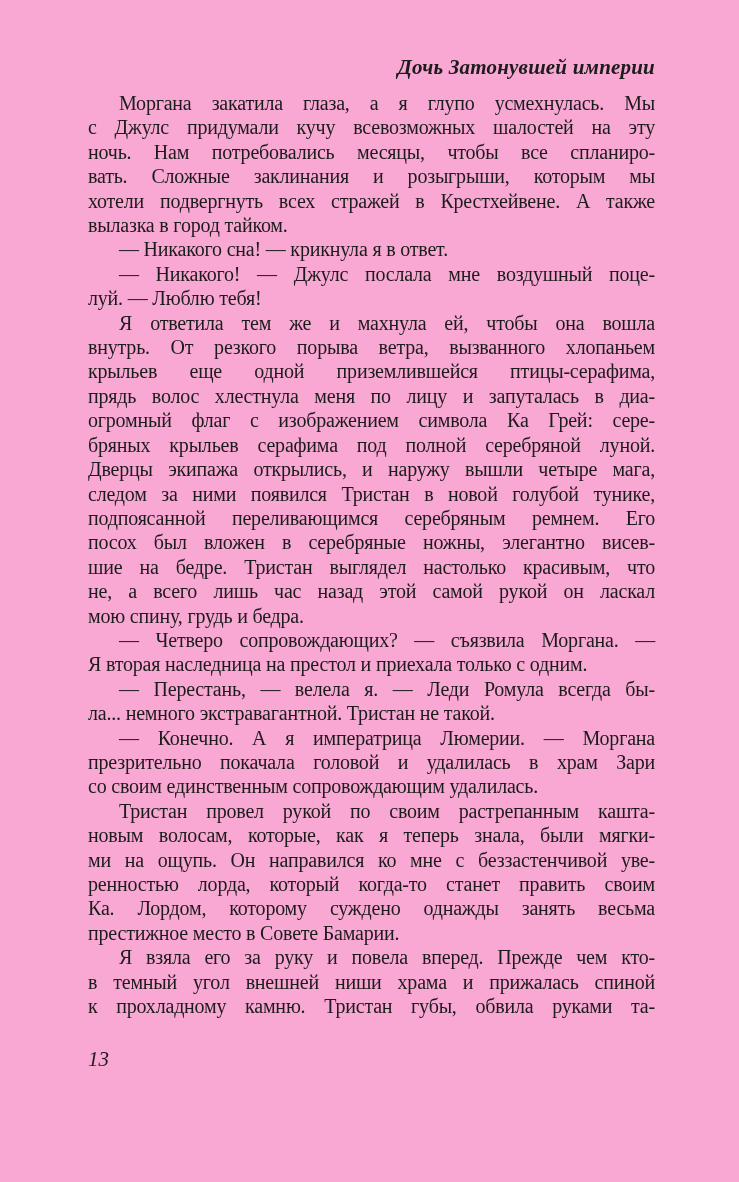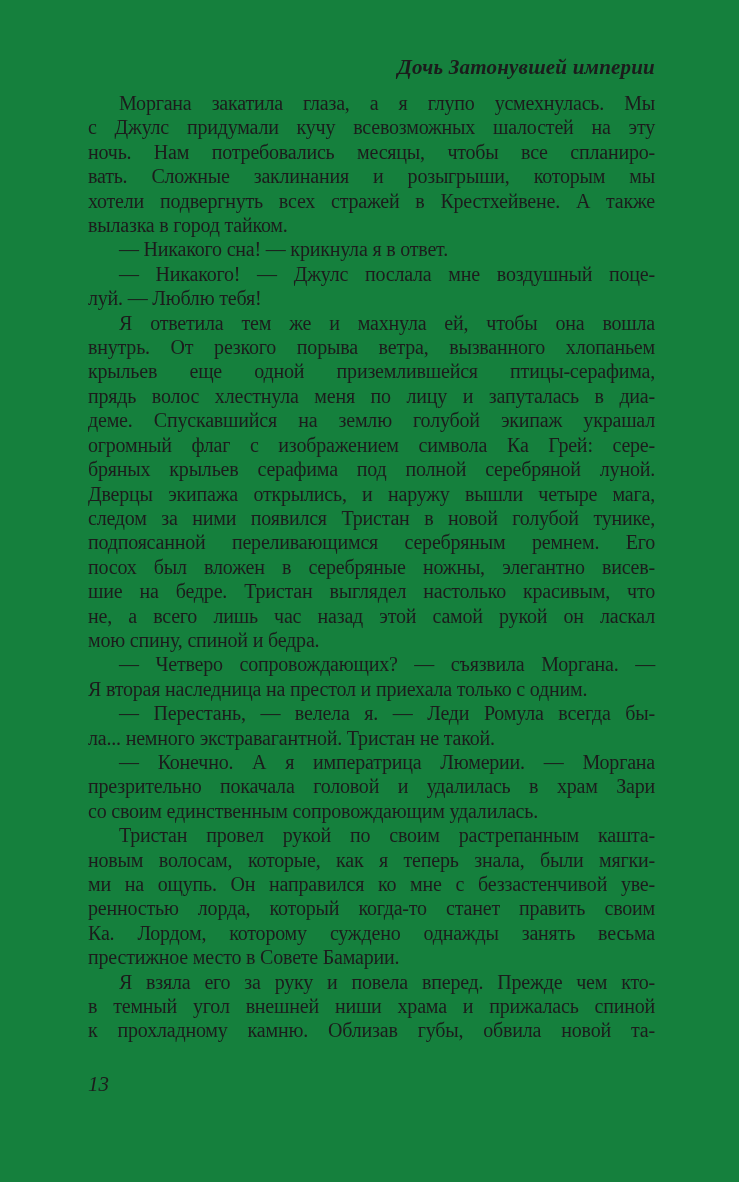--- a/index.html
+++ b/index.html
@@ -12,21 +12,21 @@
     height: 1182px;
     overflow: hidden;
     color: #1c1c1c;
     font-family: "Liberation Serif", "DejaVu Serif", serif;
   }
   .page {
     box-sizing: border-box;
     width: 739px;
     height: 1182px;
     padding: 55px 84px 0 88px;
-    background: #15803d;
+    background: #f9a8d4;
   }
   .running-title {
     text-align: right;
     font-weight: bold;
     font-style: italic;
     font-size: 21px;
     line-height: 24px;
     letter-spacing: 0.2px;
   }
   .body-text {
@@ -66,42 +66,41 @@
       <div class="line">вать. Сложные заклинания и розыгрыши, которым мы</div>
       <div class="line">хотели подвергнуть всех стражей в Крестхейвене. А также</div>
       <div class="line para-end">вылазка в город тайком.</div>
       <div class="line indent para-end">— Никакого сна! — крикнула я в ответ.</div>
       <div class="line indent">— Никакого! — Джулс послала мне воздушный поце-</div>
       <div class="line para-end">луй. — Люблю тебя!</div>
       <div class="line indent">Я ответила тем же и махнула ей, чтобы она вошла</div>
       <div class="line">внутрь. От резкого порыва ветра, вызванного хлопаньем</div>
       <div class="line">крыльев еще одной приземлившейся птицы-серафима,</div>
       <div class="line">прядь волос хлестнула меня по лицу и запуталась в диа-</div>
-      <div class="line">деме. Спускавшийся на землю голубой экипаж украшал</div>
       <div class="line">огромный флаг с изображением символа Ка Грей: сере-</div>
       <div class="line">бряных крыльев серафима под полной серебряной луной.</div>
       <div class="line">Дверцы экипажа открылись, и наружу вышли четыре мага,</div>
       <div class="line">следом за ними появился Тристан в новой голубой тунике,</div>
       <div class="line">подпоясанной переливающимся серебряным ремнем. Его</div>
       <div class="line">посох был вложен в серебряные ножны, элегантно висев-</div>
       <div class="line">шие на бедре. Тристан выглядел настолько красивым, что</div>
       <div class="line">не, а всего лишь час назад этой самой рукой он ласкал</div>
-      <div class="line para-end">мою спину, спиной и бедра.</div>
+      <div class="line para-end">мою спину, грудь и бедра.</div>
       <div class="line indent">— Четверо сопровождающих? — съязвила Моргана. —</div>
       <div class="line para-end">Я вторая наследница на престол и приехала только с одним.</div>
       <div class="line indent">— Перестань, — велела я. — Леди Ромула всегда бы-</div>
       <div class="line para-end">ла... немного экстравагантной. Тристан не такой.</div>
       <div class="line indent">— Конечно. А я императрица Люмерии. — Моргана</div>
       <div class="line">презрительно покачала головой и удалилась в храм Зари</div>
       <div class="line para-end">со своим единственным сопровождающим удалилась.</div>
       <div class="line indent">Тристан провел рукой по своим растрепанным кашта-</div>
       <div class="line">новым волосам, которые, как я теперь знала, были мягки-</div>
       <div class="line">ми на ощупь. Он направился ко мне с беззастенчивой уве-</div>
       <div class="line">ренностью лорда, который когда-то станет править своим</div>
       <div class="line">Ка. Лордом, которому суждено однажды занять весьма</div>
       <div class="line para-end">престижное место в Совете Бамарии.</div>
       <div class="line indent">Я взяла его за руку и повела вперед. Прежде чем кто-</div>
       <div class="line">в темный угол внешней ниши храма и прижалась спиной</div>
-      <div class="line">к прохладному камню. Облизав губы, обвила новой та-</div>
+      <div class="line">к прохладному камню. Тристан губы, обвила руками та-</div>
     </div>
 
   <div class="page-number">13</div>
 </div>
 
 </body></html>

